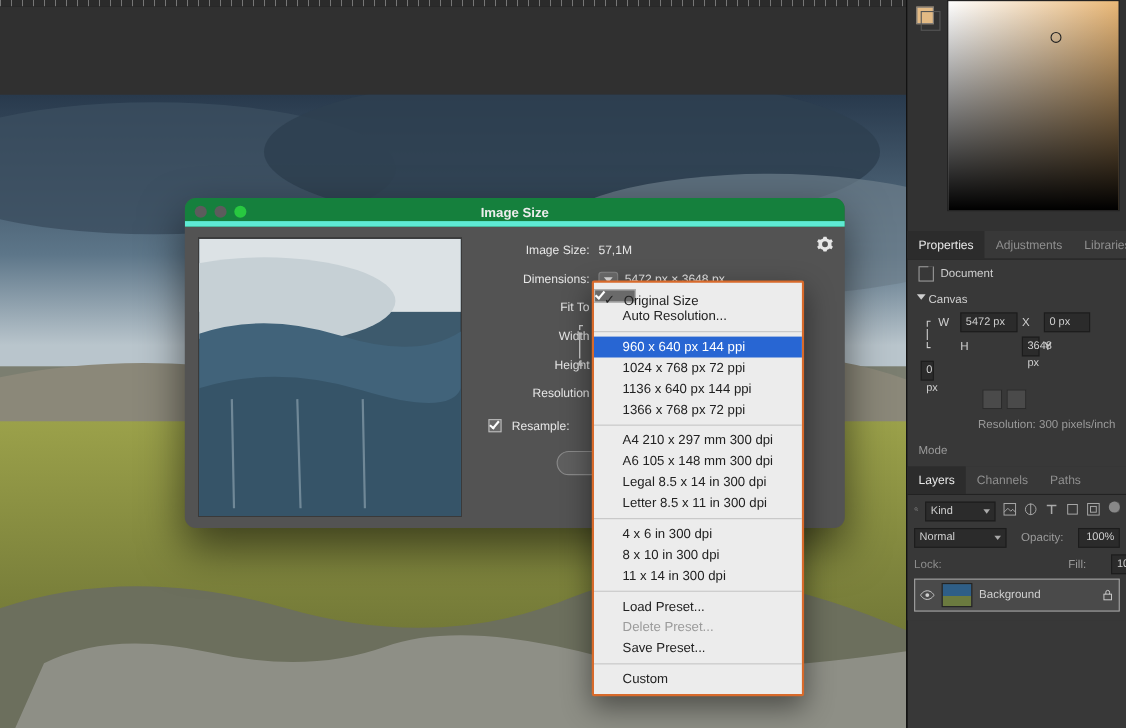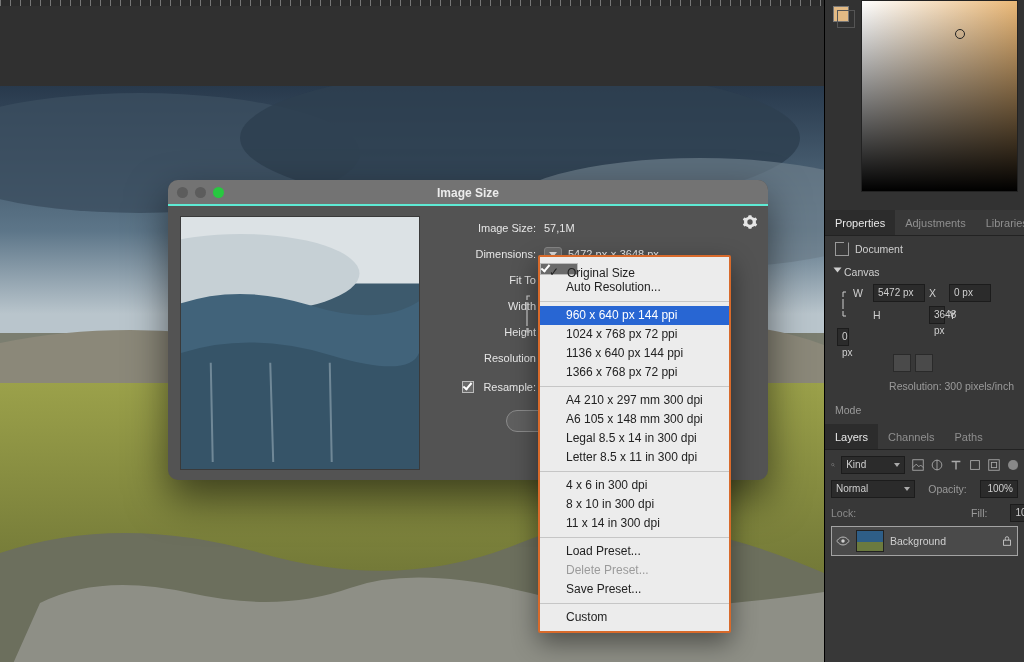--- a/index.html
+++ b/index.html
@@ -11,21 +11,21 @@
 
 
 .workspace{position:absolute;left:0;top:6px;right:200px;bottom:0;background:#303030}
 .canvas-photo{position:absolute;left:0;top:80px;right:0;bottom:0;overflow:hidden}
 
 
 .canvas-photo svg{width:100%;height:100%;display:block}
 
 
 .dialog{position:absolute;left:168px;top:180px;width:600px;height:300px;background:#535353;border-radius:10px;box-shadow:0 18px 40px rgba(0,0,0,.55);overflow:hidden;color:#e8e8e8}
-.titlebar{position:relative;height:26px;background:#737373;border-bottom:2px solid #5eead4}
+.titlebar{position:relative;height:26px;background:#15803d;border-bottom:5px solid #5eead4}
 .traffic{position:absolute;left:9px;top:7px;display:flex;gap:7px}
 .tr-dot{width:11px;height:11px;border-radius:50%}
 .tr-close{background:#5c5c5c}
 .tr-min {background:#5c5c5c}
 .tr-max {background:#28c840}
 .titlebar .title{text-align:center;line-height:26px;font-size:12px;font-weight:600;color:#ececec}
 .dlg-body{display:flex;height:calc(100% - 26px)}
 .dlg-preview{width:240px;margin:10px 0 10px 12px;background:#222;border:1px solid #3a3a3a;position:relative;overflow:hidden}
 .dlg-preview svg{width:100%;height:100%;display:block}
 .dlg-form{flex:1;padding:10px 16px 8px 6px;position:relative}
@@ -76,21 +76,21 @@
 .dim-link{grid-row:1/span 2;display:flex;align-items:center;justify-content:center}
 .dim-link svg{width:10px;height:26px;stroke:#cfcfcf;fill:none}
 .fld{height:18px;background:#2b2b2b;border:1px solid #1c1c1c;color:#cfcfcf;padding:0 4px;font-size:10px;line-height:16px}
 .sm-icons{display:flex;gap:4px;margin:8px 0 8px 58px}
 .sm-ic{width:18px;height:18px;background:#4a4a4a;border:1px solid #2a2a2a}
 .muted{color:#9a9a9a}
 .opts-row{display:flex;align-items:center;justify-content:space-between;margin-top:2px}
 
 
 .layers-body{padding:6px 6px 8px;font-size:10.5px}
-.kind-row{display:flex;align-items:center;gap:6px;margin-bottom:6px}
+.kind-row{display:flex;align-items:flex-start;gap:6px;margin-bottom:6px}
 .kind-sel{flex:0 0 64px;height:18px;background:#2b2b2b;border:1px solid #1c1c1c;position:relative}
 .kind-sel::after{content:"";position:absolute;right:4px;top:6px;border-left:3px solid transparent;border-right:3px solid transparent;border-top:4px solid #aaa}
 .kind-icons{display:flex;gap:5px;flex:1;justify-content:flex-end;padding-right:4px}
 .kic{width:14px;height:14px}
 .sw{width:18px;height:10px;border:1px solid #555;border-radius:5px;position:relative}
 .sw::after{content:"";position:absolute;right:-1px;top:-1px;width:10px;height:10px;border-radius:5px;background:#888}
 .lock-row{display:flex;align-items:center;gap:23px;color:#8c8c8c;margin-bottom:4px}
 .lockic{width:12px;height:12px}
 .layer{display:flex;align-items:center;gap:6px;height:30px;background:#4a4a4a;padding:0 4px;border:1px solid #a3a3a3}
 .eye{width:14px;height:14px}
@@ -180,21 +180,21 @@
       <div class="row">
         <div class="lbl">Width</div>
       </div>
       <div class="row">
         <div class="lbl">Height</div>
       </div>
       <div class="row">
         <div class="lbl">Resolution</div>
       </div>
       <div class="row" style="margin-top:4px">
-        <div class="lbl" style="text-align:right">
+        <div class="lbl" style="text-align:center">
           <span class="chk"></span>
           <span>Resample:</span>
         </div>
       </div>
 
       <div class="dlg-buttons">
         <div class="btn">Cancel</div>
       </div>
     </div>
   </div>

